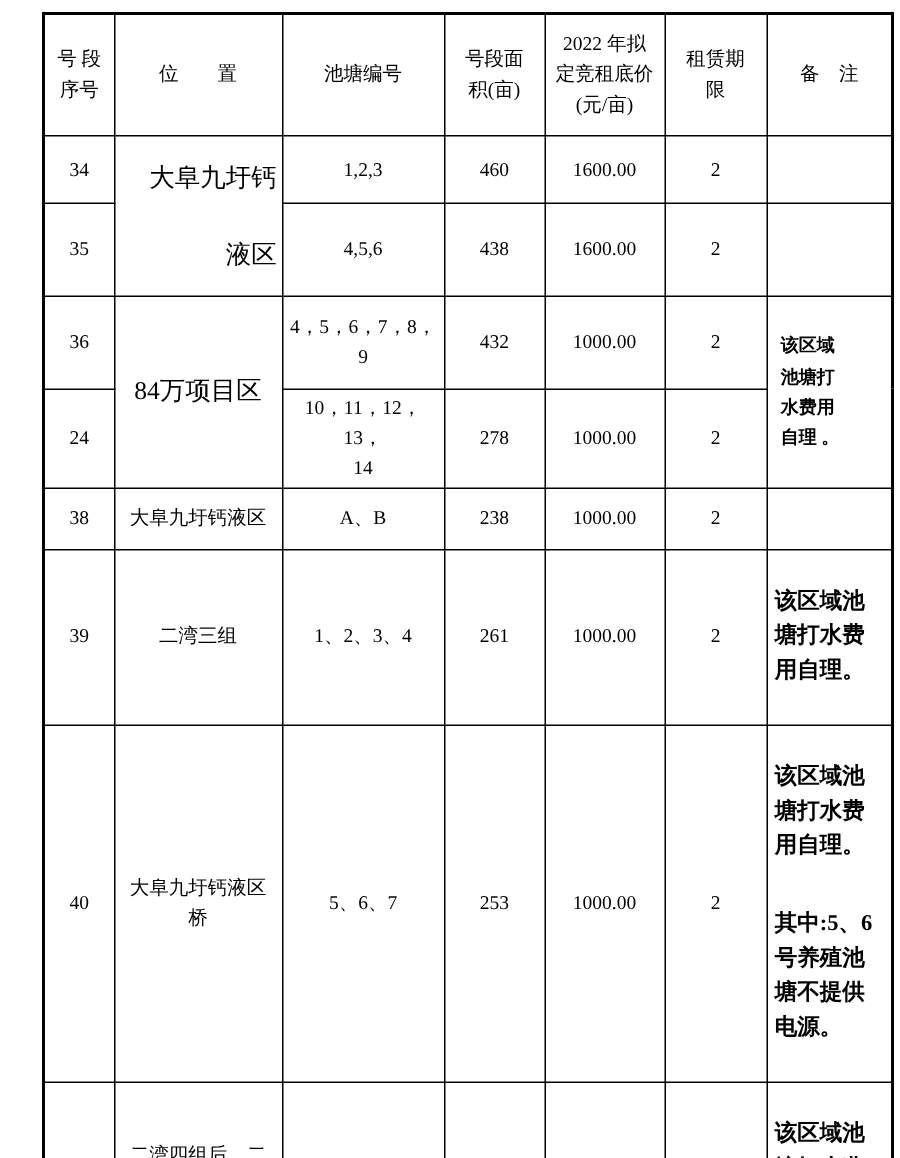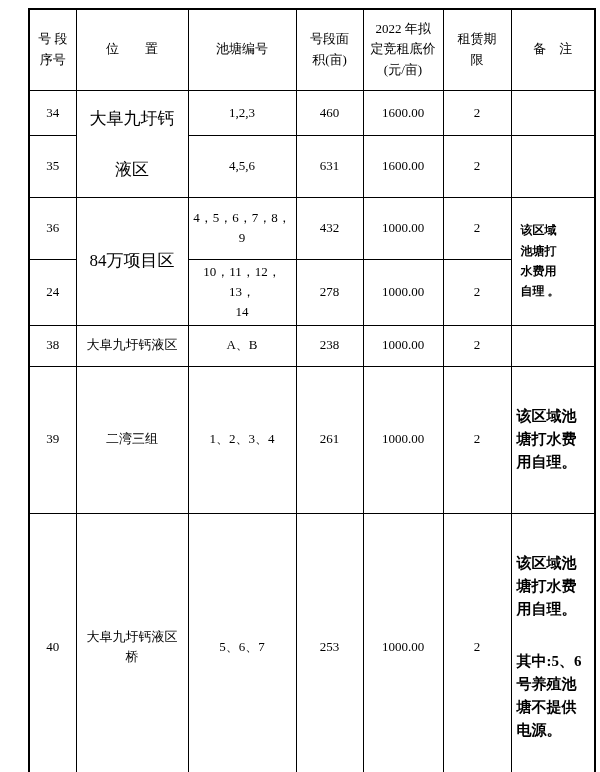--- a/index.html
+++ b/index.html
@@ -25,24 +25,24 @@
     text-align: center;
     vertical-align: middle;
     font-size: 13px;
     line-height: 1.55;
     padding: 2px 3px;
     white-space: pre-line;
     overflow: hidden;
   }
   td.hdr { line-height: 1.6; font-size: 13px; }
   td.big { font-size: 17px; }
-  td.loc-merged { line-height: 3; }
+  td.loc-merged { line-height: 3; text-align: right; }
   td.remark-td {
     text-align: left;
-    padding: 18px 5px;
+    padding: 3px 5px;
   }
   .remark {
     font-weight: bold;
     font-size: 15px;
     line-height: 1.55;
     text-align: left;
   }
   td.remark-big {
     font-weight: bold;
     font-size: 12px;
@@ -92,21 +92,21 @@
     <td>1,2,3</td>
     <td>460</td>
     <td>1600.00</td>
     <td>2</td>
     <td></td>
   </tr>
 
   <tr style="height:60px">
     <td>35</td>
     <td>4,5,6</td>
-    <td>631</td>
+    <td>438</td>
     <td>1600.00</td>
     <td>2</td>
     <td></td>
   </tr>
 
   <tr style="height:62px">
     <td>36</td>
     <td rowspan="2" class="big">84万项目区</td>
     <td>4，5，6，7，8，
 9</td>

